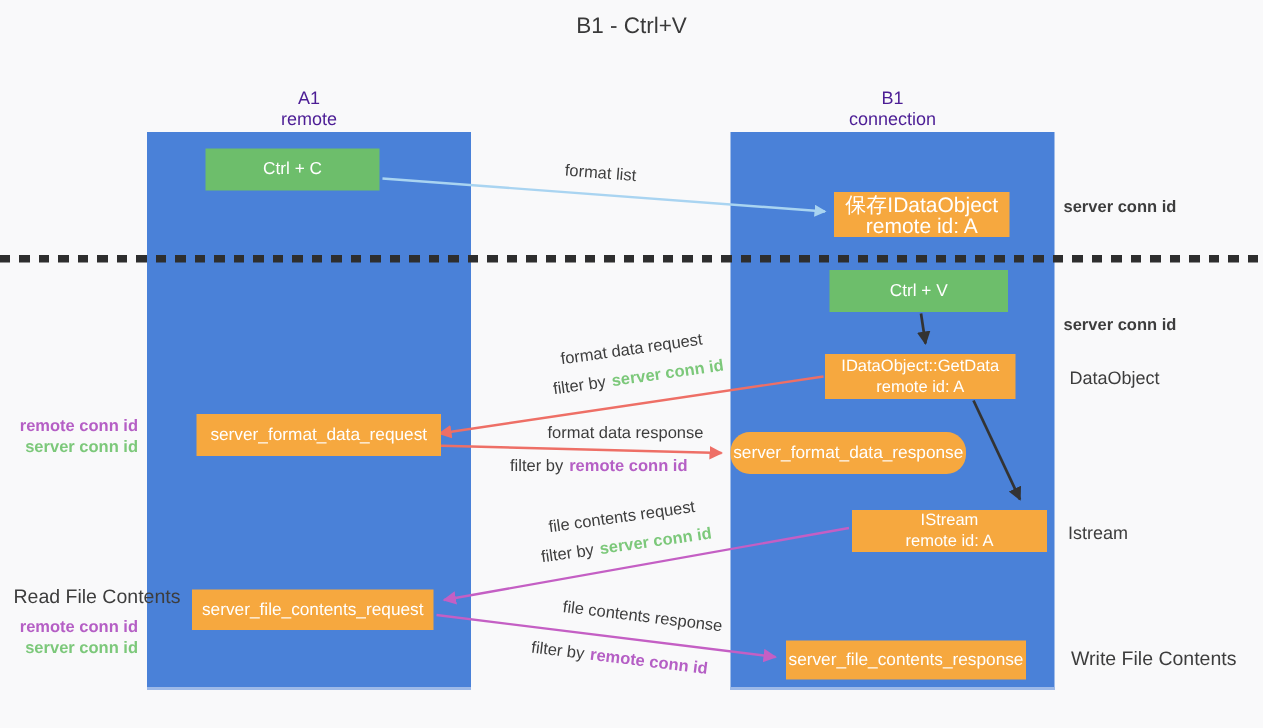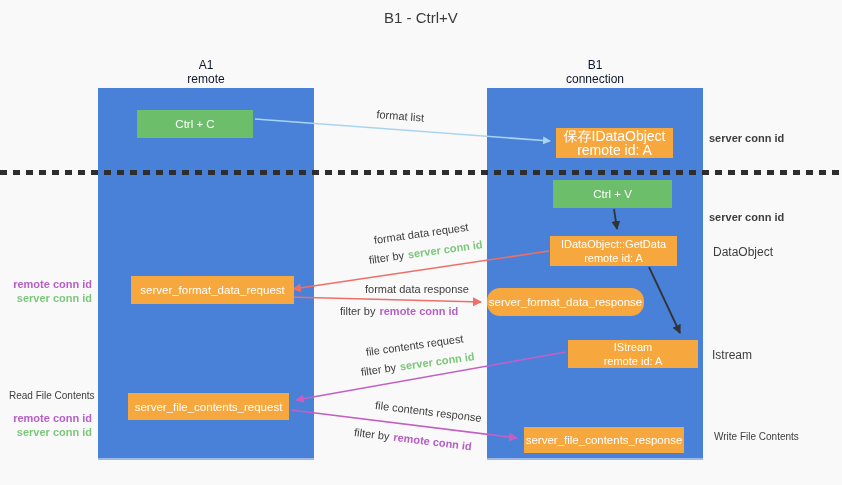--- a/index.html
+++ b/index.html
@@ -12,21 +12,21 @@
   }
   .canvas { position: relative; width: 842px; height: 485px; }
 
   .title {
     position: absolute; left: 0; top: 8px; width: 842px;
     text-align: center; font-size: 15px; line-height: 20px; color: #3a3a3a;
   }
 
   .lane-header {
     position: absolute; top: 58px; width: 216px;
-    text-align: center; font-size: 12px; line-height: 14px; color: #0f172a;
+    text-align: center; font-size: 12px; line-height: 14px; color: #4c1d95;
   }
   .lane-header.left  { left: 98px; }
   .lane-header.right { left: 487px; }
 
   .lane {
     position: absolute; top: 88px; width: 216px; height: 372px;
     background: #4a81d8; border-bottom: 2px solid #9db9e8;
   }
   .lane.left  { left: 98px; }
   .lane.right { left: 487px; }
@@ -49,21 +49,21 @@
   .arrow-label {
     position: absolute; font-size: 11px; color: #3d3d3d; white-space: nowrap;
     transform-origin: left top;
   }
   .filter-line span { display: inline-block; }
   .filter-line .filter-by { margin-right: 4px; }
   .conn-green   { color: #7cc87a; font-weight: bold; }
   .conn-magenta { color: #b55fc5; font-weight: bold; }
 
   .side-label { position: absolute; font-size: 12px; color: #3d3d3d; white-space: nowrap; }
-  .side-label.small { font-size: 10px; }
+  .side-label.small { font-size: 13px; }
   .side-pair { position: absolute; font-size: 11px; font-weight: bold; line-height: 14px; text-align: right; width: 84px; }
   .rot-up   { transform: rotate(-8deg); }
   .rot-dn   { transform: rotate(7deg); }
 </style>
 </head>
 <body>
 
 <div class="canvas">
 
   <div class="title">
@@ -101,21 +101,21 @@
     </defs>
     <line x1="255" y1="119" x2="550" y2="141" stroke="#a9d4f1" stroke-width="1.6" marker-end="url(#m-blue)"></line>
     <line x1="614" y1="209" x2="617" y2="229" stroke="#333333" stroke-width="1.8" marker-end="url(#m-black)"></line>
     <line x1="649" y1="267" x2="680" y2="333" stroke="#333333" stroke-width="1.8" marker-end="url(#m-black)"></line>
     <line x1="549" y1="251" x2="293" y2="289" stroke="#ee6f66" stroke-width="1.6" marker-end="url(#m-red)"></line>
     <line x1="288" y1="297" x2="481" y2="302" stroke="#ee6f66" stroke-width="1.6" marker-end="url(#m-red)"></line>
     <line x1="566" y1="352" x2="296" y2="400" stroke="#c45fc4" stroke-width="1.6" marker-end="url(#m-magenta)"></line>
     <line x1="291" y1="410" x2="517" y2="438" stroke="#c45fc4" stroke-width="1.6" marker-end="url(#m-magenta)"></line>
   </svg>
 
-  <div class="node green" style="left:137px; top:110px; width:116px; height:28px;">
+  <div class="node green" style="left:137px; top:99px; width:116px; height:28px;">
     <div>Ctrl + C</div>
   </div>
 
   <div class="node orange" style="left:556px; top:128px; width:117px; height:30px; font-size:14px;">
     <div>保存IDataObject</div>
     <div>remote id: A</div>
   </div>
 
   <div class="node green" style="left:553px; top:180px; width:119px; height:28px;">
     <div>Ctrl + V</div>

